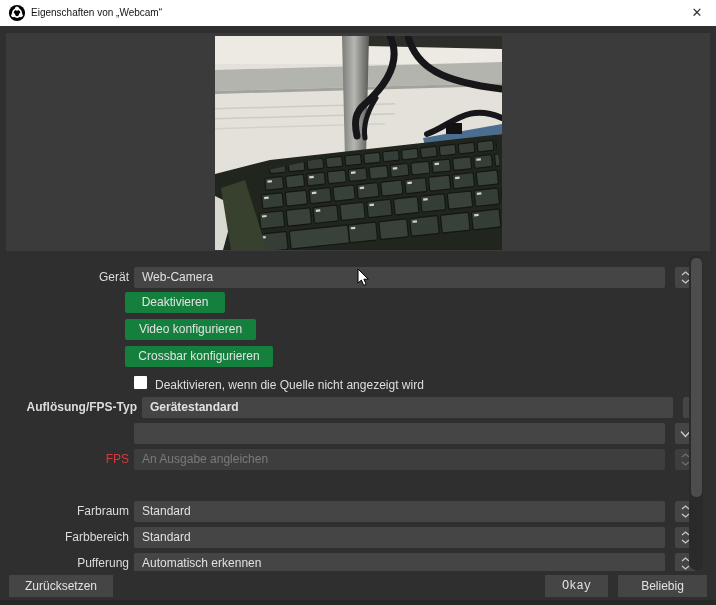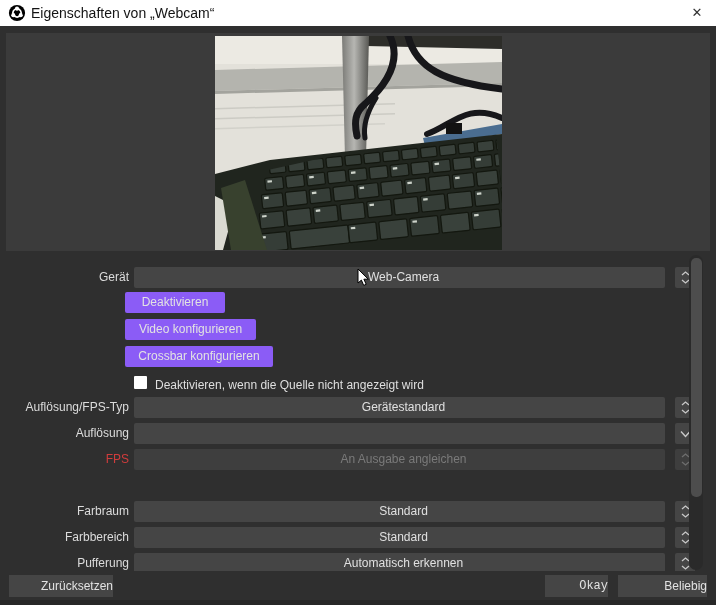--- a/index.html
+++ b/index.html
@@ -3,50 +3,50 @@
 <meta charset="utf-8">
 <style>
   html,body{margin:0;padding:0;}
   body{width:716px;height:605px;position:relative;overflow:hidden;
        font-family:"Liberation Sans","DejaVu Sans",sans-serif;
        background:#2f2f2f;}
   
   .titlebar{position:absolute;left:0;top:0;width:716px;height:26px;background:#ffffff;}
   .titlebar .app-icon{position:absolute;left:8px;top:4px;width:18px;height:18px;}
   .titlebar .title{position:absolute;left:31px;top:0;height:26px;line-height:26px;
-       font-size:14px;color:#141414;}
+       font-size:10px;color:#141414;}
   .close-btn{position:absolute;right:4px;top:0;width:30px;height:26px;line-height:26px;
        text-align:center;font-size:13px;color:#333;cursor:default;}
   
   .preview-panel{position:absolute;left:6px;top:33px;width:704px;height:218px;background:#3b3b3b;}
   .preview-img{position:absolute;left:215px;top:36px;width:287px;height:214px;}
   
   .form-area{position:absolute;left:0;top:253px;width:716px;height:318px;overflow:hidden;}
   .row{position:absolute;height:21px;margin-left:9px;}
   .row-label{position:absolute;left:0;top:0;width:120px;height:21px;line-height:21px;
        text-align:right;font-size:12px;color:#dcdcdc;}
   .row-label.error{color:#d03c3c;}
   .field{position:absolute;left:125px;top:0;width:531px;height:21px;background:#454545;
        border-radius:2px;font-size:12px;color:#e0e0e0;line-height:21px;padding-left:8px;
-       box-sizing:border-box;white-space:nowrap;overflow:hidden;text-align:center;}
+       box-sizing:border-box;white-space:nowrap;overflow:hidden;}
   .spin-btn{position:absolute;left:666px;top:0;width:20px;height:21px;background:#454545;
        border-radius:2px;display:flex;align-items:center;justify-content:center;color:#c8c8c8;}
   .disabled .field{background:#3e3e3e;color:#7a7a7a;}
   .disabled .spin-btn{background:#3e3e3e;color:#6e6e6e;}
-  .push-btn{position:absolute;height:21px;background:#8b5cf6;border-radius:2px;
+  .push-btn{position:absolute;height:21px;background:#15803d;border-radius:2px;
        font-size:12px;color:#e2e2e2;text-align:center;line-height:21px;}
   .checkbox-box{position:absolute;left:125px;top:1px;width:13px;height:13px;background:#ffffff;border-radius:1px;}
   .checkbox-label{position:absolute;left:146px;top:-3px;height:21px;line-height:21px;
        font-size:12px;color:#dfdfdf;white-space:nowrap;}
   
   .scroll-track{position:absolute;left:689px;top:255px;width:14px;height:315px;background:#2a2a2a;border-radius:7px;}
   .scroll-thumb{position:absolute;left:691px;top:258px;width:11px;height:239px;background:#4d4d4d;border-radius:5px;}
   
   .footer-btn{position:absolute;top:575px;height:22px;background:#454545;border-radius:0;
-       font-size:12px;color:#e2e2e2;text-align:right;line-height:22px;}
+       font-size:12px;color:#e2e2e2;text-align:center;line-height:22px;}
   .bottom-strip{position:absolute;left:0;top:600px;width:716px;height:5px;background:#272727;}
   .cursor{position:absolute;left:357px;top:268px;}
 </style>
 </head>
 <body>
 
 <div class="titlebar">
   <svg class="app-icon" viewBox="0 0 20 20">
     <circle cx="10" cy="10" r="9" fill="#000000"></circle>
     <g fill="#ffffff">
@@ -201,33 +201,32 @@
 
   <div class="push-btn" style="left:125px;top:39px;width:100px;">Deaktivieren</div>
   <div class="push-btn" style="left:125px;top:66px;width:131px;">Video konfigurieren</div>
   <div class="push-btn" style="left:125px;top:93px;width:148px;">Crossbar konfigurieren</div>
 
   <div class="row" style="top:122px;left:0;width:640px;padding-left:11px;">
     <div class="checkbox-box"></div>
     <div class="checkbox-label" style="top:0;">Deaktivieren, wenn die Quelle nicht angezeigt wird</div>
   </div>
 
-  <div class="row" style="top:144px;left:0;width:594px;">
+  <div class="row" style="top:144px;left:8px;width:594px;font-weight:bold;">
     <div class="row-label">Auflösung/FPS-Typ</div>
     <div class="field">Gerätestandard</div>
     <div class="spin-btn">
       <svg width="9" height="13" viewBox="0 0 9 13">
         <path d="M1 4 L4.5 1 L8 4" stroke="currentColor" stroke-width="1.3" fill="none"></path>
         <path d="M1 9 L4.5 12 L8 9" stroke="currentColor" stroke-width="1.3" fill="none"></path>
       </svg>
     </div>
   </div>
 
   <div class="row" style="top:170px;left:0;width:716px;">
-    <div class="row-label">Auflösung</div>
     <div class="field"></div>
     <div class="spin-btn">
       <svg width="11" height="8" viewBox="0 0 11 8">
         <path d="M1 1.5 L5.5 6.5 L10 1.5" stroke="currentColor" stroke-width="1.4" fill="none"></path>
       </svg>
     </div>
   </div>
 
   <div class="row disabled" style="top:196px;left:0;width:716px;">
     <div class="row-label error">FPS</div>

